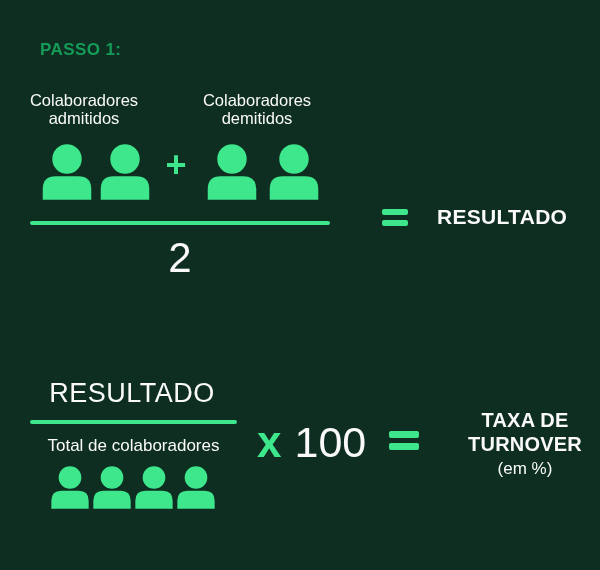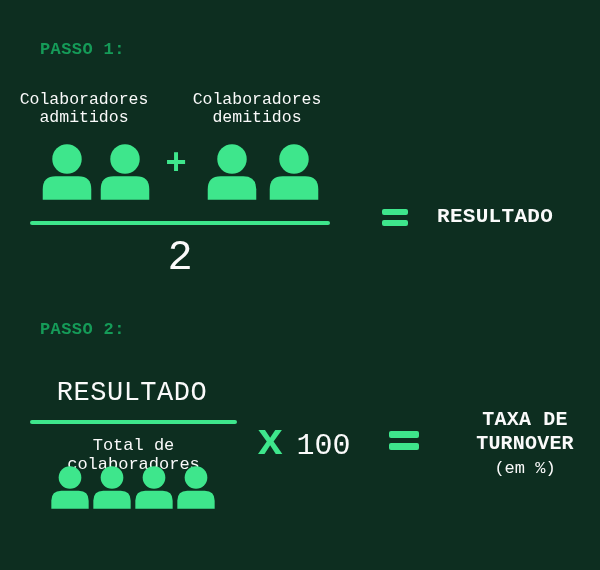--- a/index.html
+++ b/index.html
@@ -6,21 +6,21 @@
     --background:#0d2e20;
     --mint:#3ee68c;
     --step-label:#159b58;
     --text:#fafafa;
   }
   *{box-sizing:border-box;}
   body{margin:0;background:var(--background);}
   #canvas{
     position:relative;width:600px;height:570px;overflow:hidden;
     background:var(--background);
-    font-family:Liberation Mono, monospace;
+    font-family:Liberation Sans, sans-serif;
     color:var(--text);
   }
   .abs{position:absolute;}
   .step-label{font-size:17px;font-weight:700;color:var(--step-label);letter-spacing:.4px;}
   .group-label{font-size:16.5px;line-height:18px;text-align:center;color:var(--text);}
   .people-row{display:flex;gap:6px;}
   .people-row .person{width:52px;height:60px;fill:var(--mint);}
   .people-row.gap-wide{gap:10px;}
   .people-row.small{gap:2px;}
   .people-row.small .person{width:40px;height:45px;}
@@ -31,21 +31,21 @@
   .frac-line{height:4px;border-radius:2px;background:var(--mint);}
   .denom{font-size:42px;line-height:1;text-align:center;color:var(--text);}
   .equals{display:flex;flex-direction:column;gap:5px;}
   .equals i{display:block;width:26px;height:6px;border-radius:2px;background:var(--mint);}
   .equals.big i{width:30px;height:7px;}
   .result-bold{font-size:21px;font-weight:700;letter-spacing:.3px;}
   .result-lg{font-size:27px;font-weight:400;letter-spacing:.5px;text-align:center;}
   .total-label{font-size:17px;text-align:center;}
   .mult{display:flex;align-items:baseline;gap:13px;}
   .mult-x{font-size:44px;font-weight:700;color:var(--mint);line-height:1;}
-  .mult-val{font-size:30px;font-weight:400;line-height:1;color:var(--text);}
+  .mult-val{font-size:43px;font-weight:400;line-height:1;color:var(--text);}
   .result-block{width:152px;text-align:center;}
   .result-title{font-size:20px;font-weight:700;line-height:24px;letter-spacing:.2px;}
   .result-sub{font-size:17px;margin-top:3px;}
 </style>
 </head>
 <body>
 
 <div id="canvas">
 
   <div class="abs step-label" style="left:40px;top:40px;">PASSO 1:</div>
@@ -82,21 +82,20 @@
 
   <div class="abs denom" style="left:130px;top:237px;width:100px;">2</div>
 
   <div class="abs equals" style="left:382px;top:209px;" role="img" aria-label="=">
       <i></i>
       <i></i>
     </div>
 
   <div class="abs result-bold" style="left:437px;top:205px;">RESULTADO</div>
 
-  <div class="abs step-label" style="left:40px;top:320px;">PASSO 2:</div>
 
   <div class="abs result-lg" style="left:32px;top:378px;width:200px;">RESULTADO</div>
 
   <div class="abs frac-line" style="left:30px;top:420px;width:207px;"></div>
 
   <div class="abs total-label" style="left:30px;top:436px;width:207px;">Total de colaboradores</div>
 
   <div class="abs people-row small" style="left:50px;top:465px;">
       <svg class="person" viewBox="0 0 60 64" aria-hidden="true">
     <circle cx="30" cy="17" r="17"></circle>

